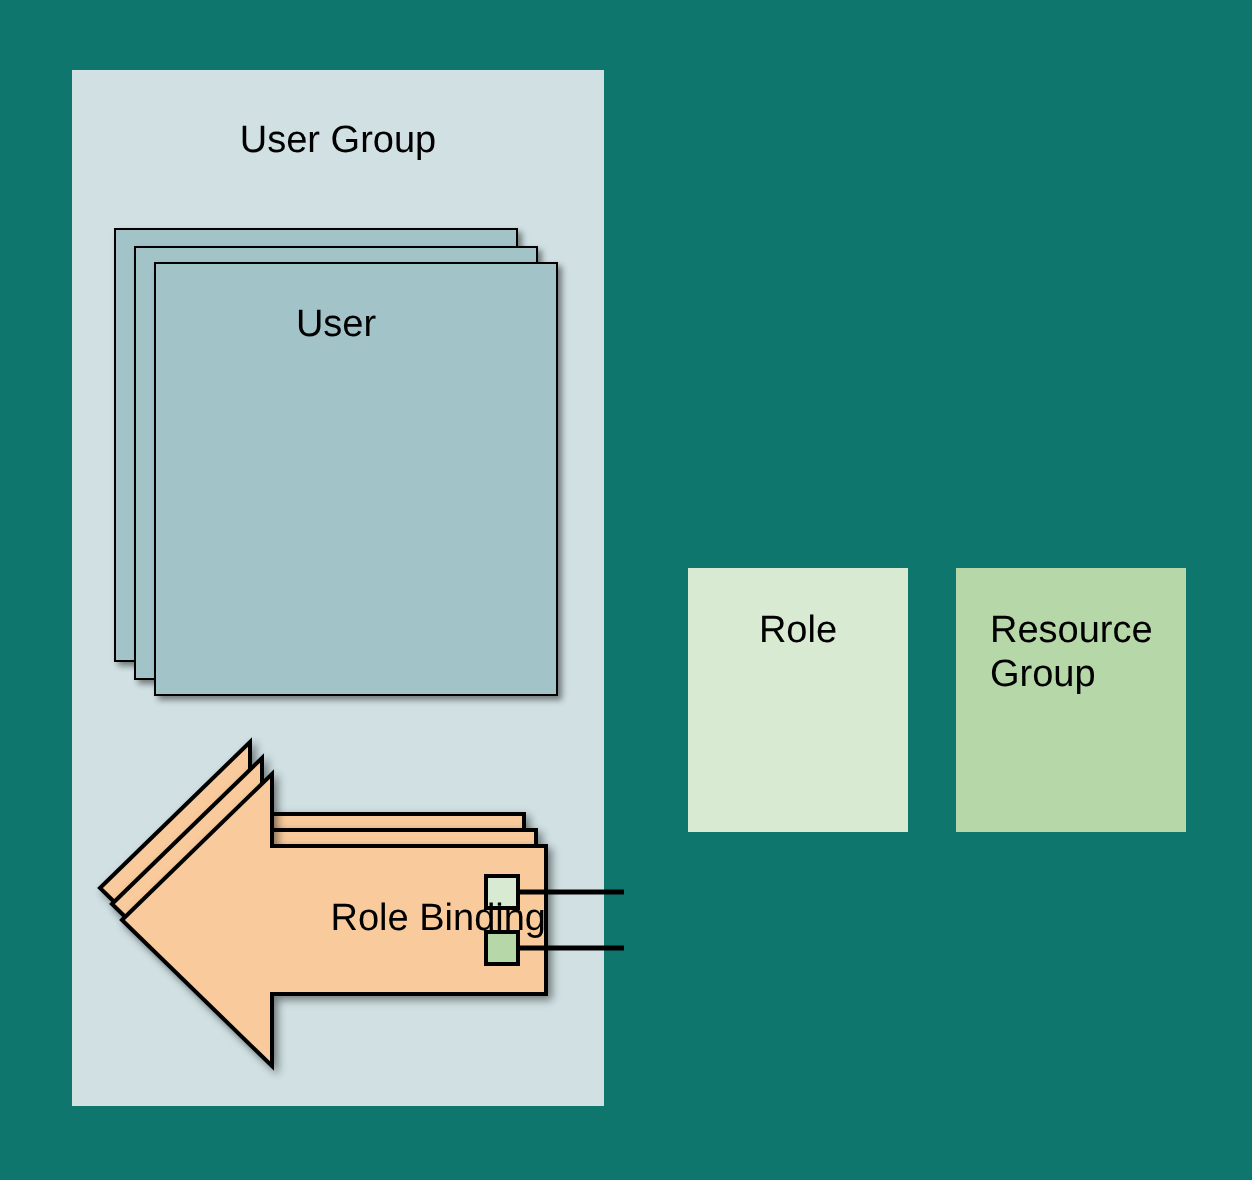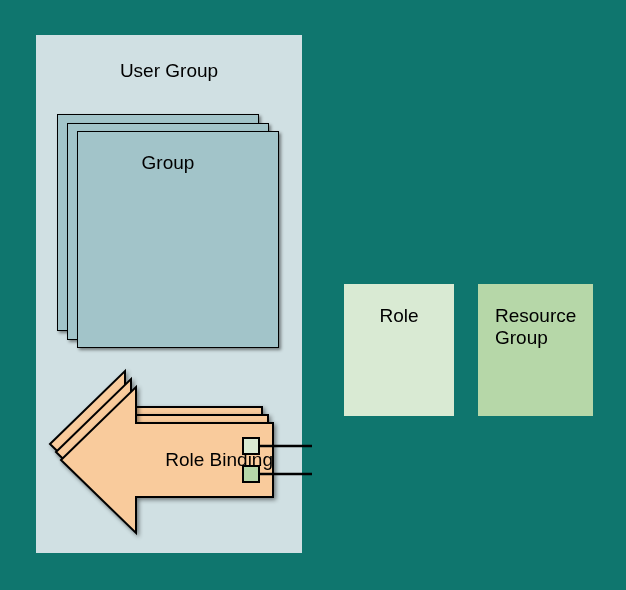--- a/index.html
+++ b/index.html
@@ -110,21 +110,21 @@
 <body>
 
 <div id="canvas">
 
   <div class="abs user-group"></div>
   <div class="abs user-group-label">User Group</div>
 
   <div class="abs user-card back"></div>
   <div class="abs user-card middle"></div>
   <div class="abs user-card front"></div>
-  <div class="abs user-label">Group</div>
+  <div class="abs user-label">User</div>
 
   <svg class="abs overlay" viewBox="0 0 626 590" xmlns="http://www.w3.org/2000/svg">
 
     <path class="arrow-path" transform="translate(-11,-16)" d="M 61 460 L 136 387 L 136 423 L 273 423 L 273 497 L 136 497 L 136 533 Z" fill="#f9cb9c"></path>
 
     <path class="arrow-path" transform="translate(-5,-8)" d="M 61 460 L 136 387 L 136 423 L 273 423 L 273 497 L 136 497 L 136 533 Z" fill="#f9cb9c"></path>
 
     <path class="arrow-path" d="M 61 460 L 136 387 L 136 423 L 273 423 L 273 497 L 136 497 L 136 533 Z" fill="#f9cb9c"></path>
 
     <line class="connector" x1="259" y1="446" x2="312" y2="446"></line>

